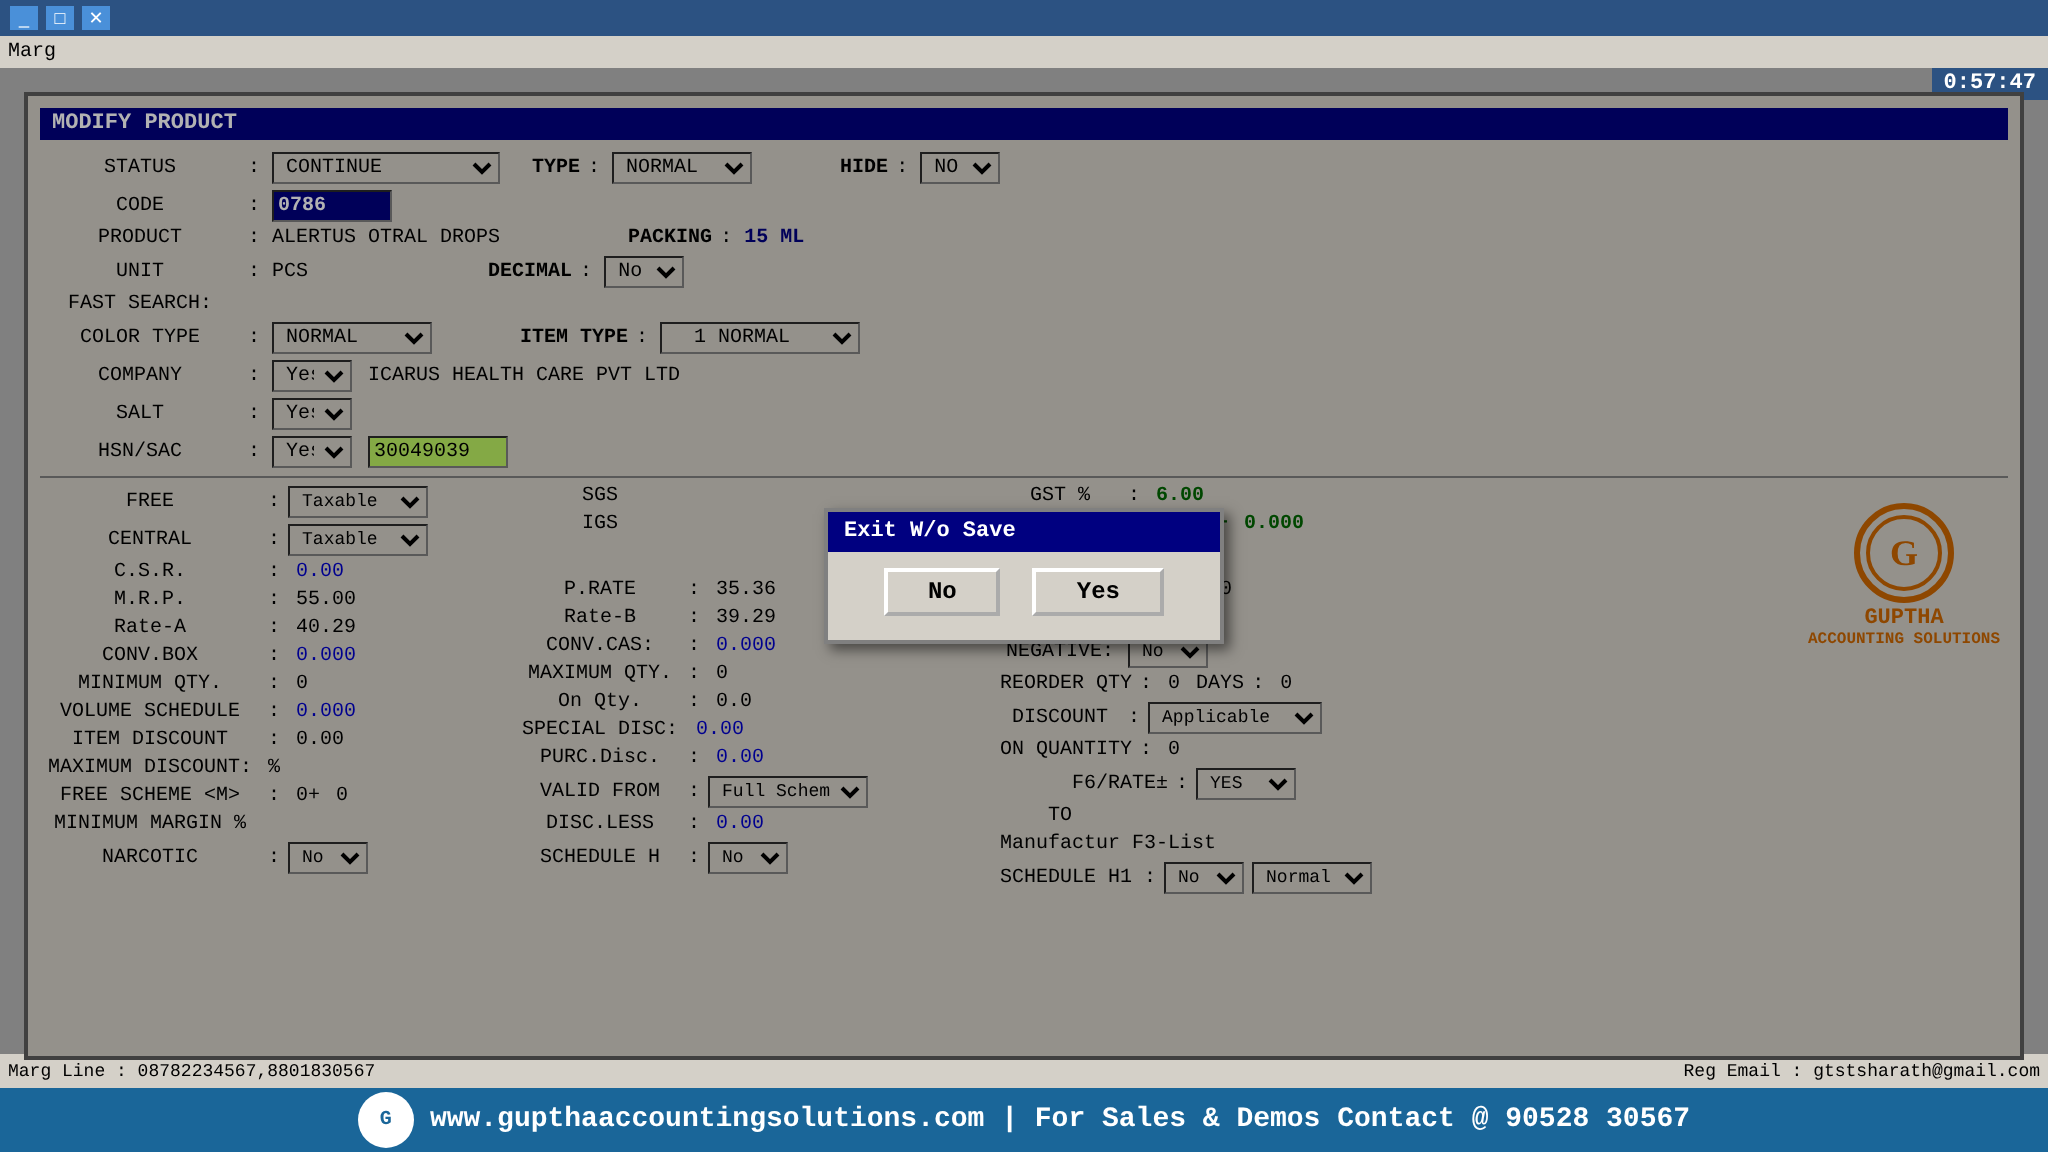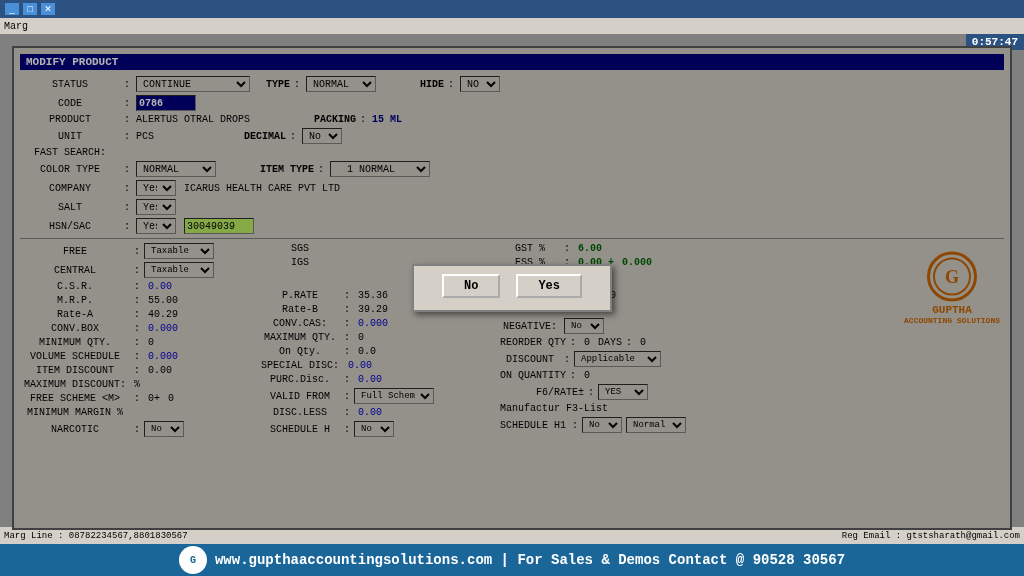--- a/index.html
+++ b/index.html
@@ -525,20 +525,23 @@
             <span class="field-label" style="min-width:60px;">ON QUANTITY</span>
             <span>:</span>
             <span style="margin-left:4px;">0</span>
           </div>
         <div class="form-row">
             <span class="field-label" style="min-width:60px;padding-left:36px;">F6/RATE±</span>
             <span>:</span>
             <select style="width:50px; font-size:9px;"><option>YES</option></select>
           </div>
         <div class="form-row">
+            <span class="field-label" style="min-width:60px;">TO</span>
+          </div>
+        <div class="form-row">
             <span class="field-label" style="min-width:60px;">Manufactur F3-List</span>
           </div>
         <div class="form-row">
           <span class="field-label" style="min-width:60px;">SCHEDULE H1 :</span>
           <select style="width:40px; font-size:9px;"><option>No</option></select>
           <select style="width:60px; font-size:9px;"><option>Normal</option></select>
         </div>
       </div>
     </div>
 
@@ -550,20 +553,21 @@
           <text x="20" y="26" text-anchor="middle" font-size="18" fill="#cc6600" font-family="serif" font-weight="bold">G</text>
         </svg>
       </div>
       <div style="font-size:11px; font-weight:bold; color:#cc6600;">GUPTHA</div>
       <div style="font-size:8px; color:#cc6600;">ACCOUNTING SOLUTIONS</div>
     </div>
 
     
     <div id="dialog-overlay">
       <div id="dialog-box">
+        <div id="dialog-title">Exit W/o Save</div>
         <div id="dialog-buttons">
           <button class="dialog-btn">No</button>
           <button class="dialog-btn">Yes</button>
         </div>
       </div>
     </div>
 
   </div>
 </div>
 

